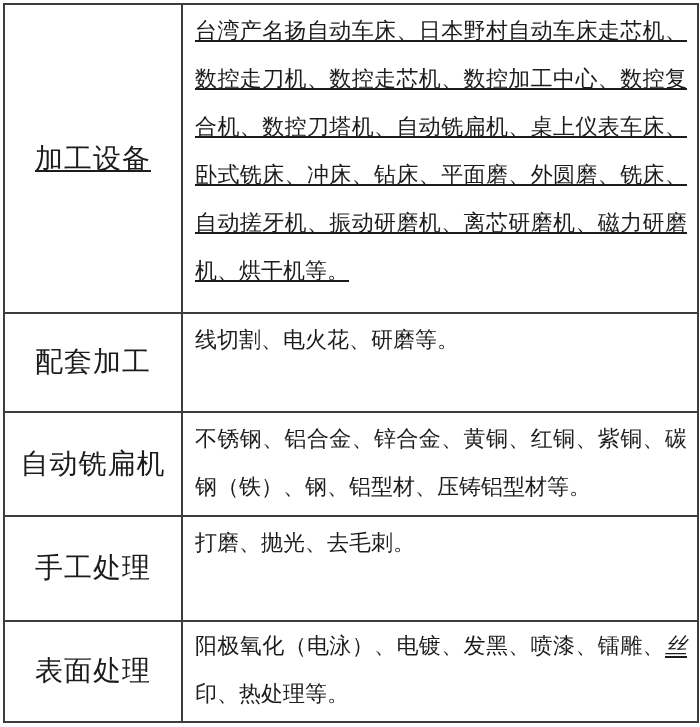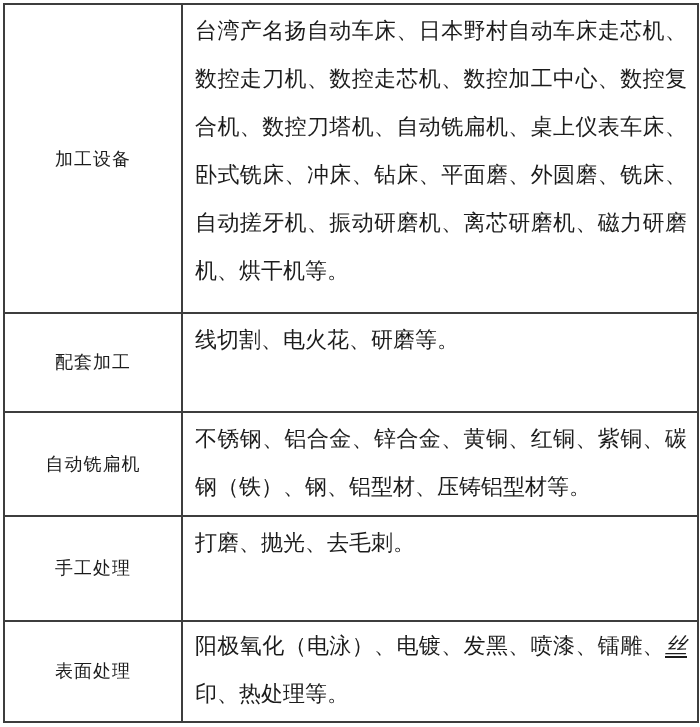--- a/index.html
+++ b/index.html
@@ -34,21 +34,21 @@
   }
   .col-label   { width: 178px; }
   .col-content { width: 516px; }
   td {
     border: 2px solid var(--border-color);
     background: var(--bg-color);
   }
   td.label-cell {
     text-align: center;
     vertical-align: middle;
-    font-size: 18px;
+    font-size: 28px;
     letter-spacing: 1px;
     white-space: nowrap;
   }
   td.content-cell {
     vertical-align: top;
     padding: 2px 10px 0 12px;
   }
   .line {
     font-size: 22px;
     line-height: 48px;
@@ -56,21 +56,21 @@
   }
   .line.justify {
     text-align: justify;
     text-align-last: justify;
   }
   .em-underline {
     font-style: italic;
     text-decoration: underline;
     text-underline-offset: 3px;
   }
-  tr.row-equipment td { height: 306px; }
+  tr.row-equipment td { height: 306px; text-decoration: underline; }
   tr.row-support   td { height: 97px; }
   tr.row-material  td { height: 103px; }
   tr.row-manual    td { height: 104px; }
   tr.row-surface   td { height: 81px; font-family: Liberation Mono, monospace; }
 </style>
 </head>
 <body>
 
 <div class="page">
   <table class="process-table">

